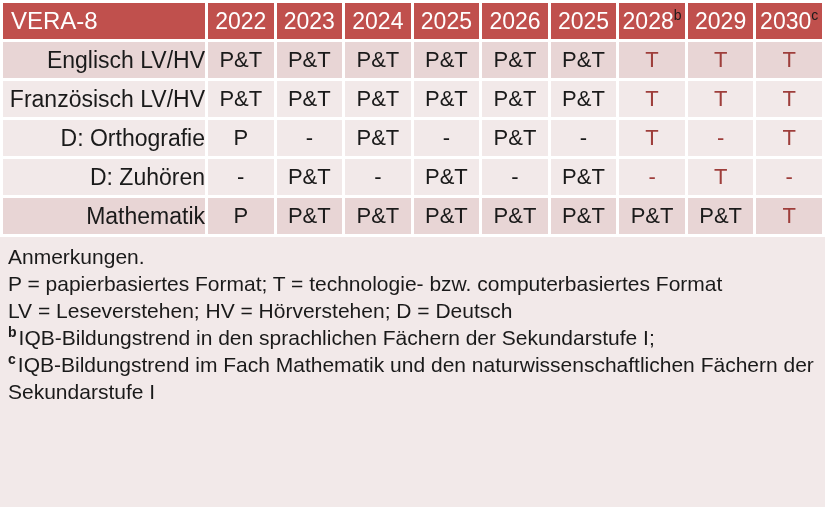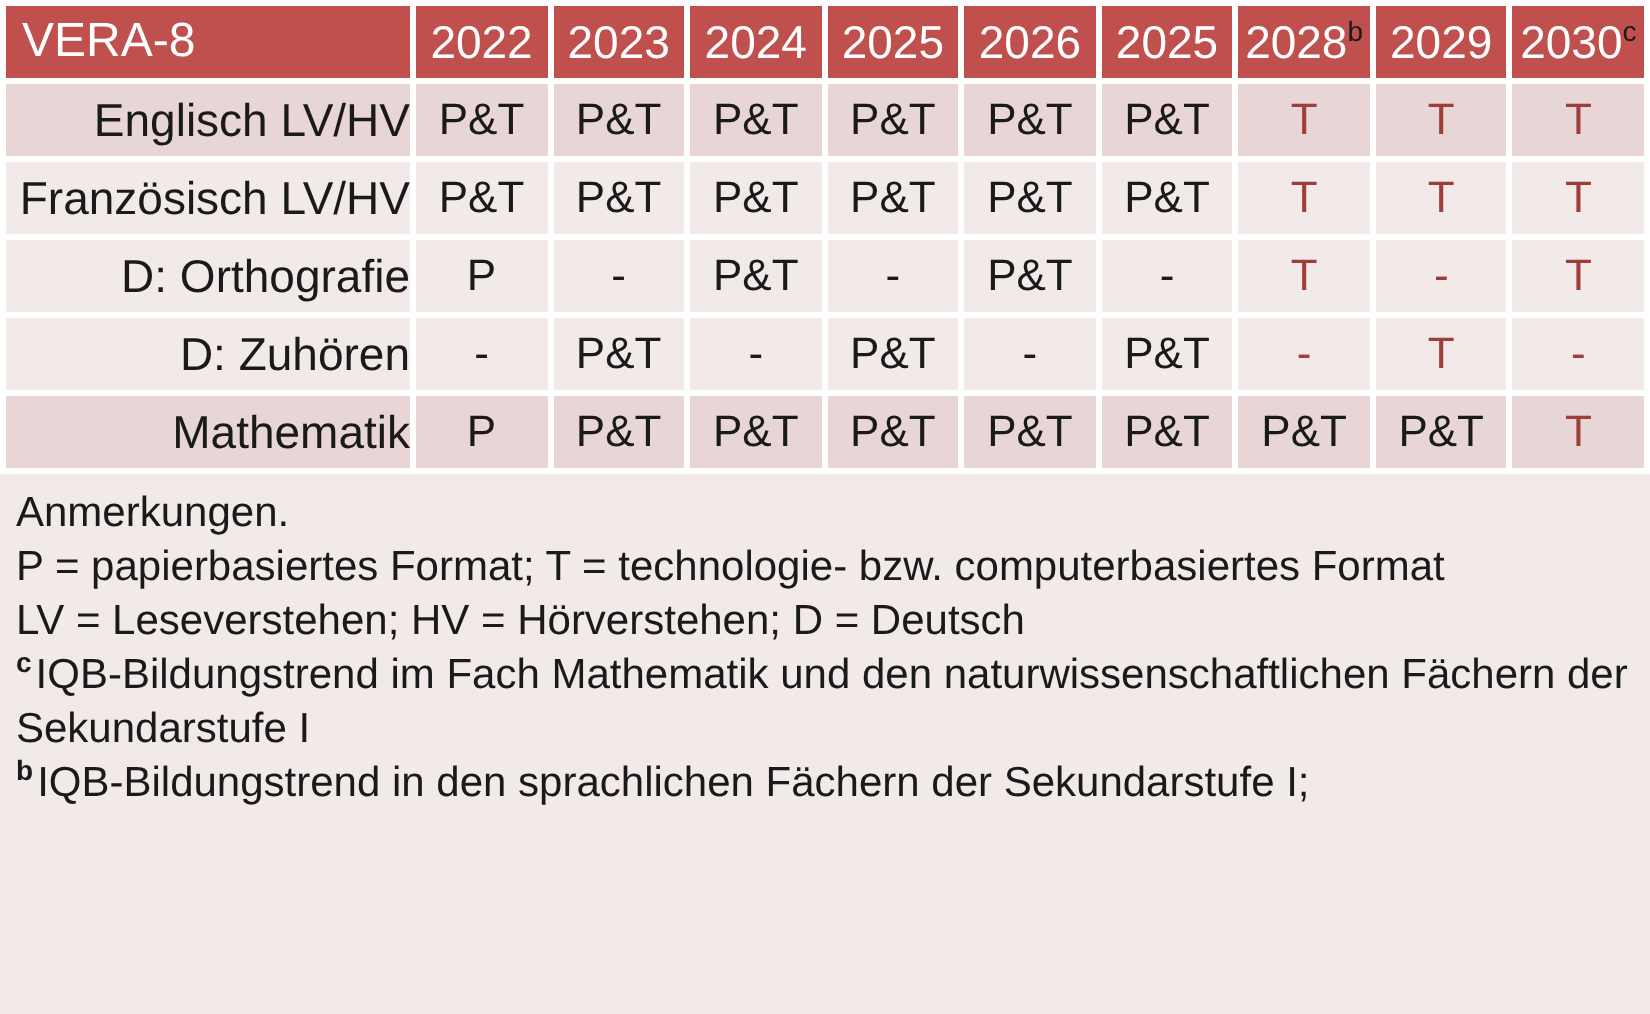--- a/index.html
+++ b/index.html
@@ -172,18 +172,18 @@
           <td class="val red">T</td>
         </tr>
       </tbody>
   </table>
 
   <div class="notes">
     <div class="note-line note-heading">Anmerkungen.</div>
     <div id="notes-lines">
         <div class="note-line"><span>P = papierbasiertes Format; T = technologie- bzw. computerbasiertes Format</span></div>
         <div class="note-line"><span>LV = Leseverstehen; HV = Hörverstehen; D = Deutsch</span></div>
+        <div class="note-line"><sup>b</sup><span>IQB-Bildungstrend in den sprachlichen Fächern der Sekundarstufe I;</span></div>
         <div class="note-line"><sup>c</sup><span>IQB-Bildungstrend im Fach Mathematik und den naturwissenschaftlichen Fächern der Sekundarstufe I</span></div>
-        <div class="note-line"><sup>b</sup><span>IQB-Bildungstrend in den sprachlichen Fächern der Sekundarstufe I;</span></div>
       </div>
   </div>
 
 </div>
 
 </body></html>

